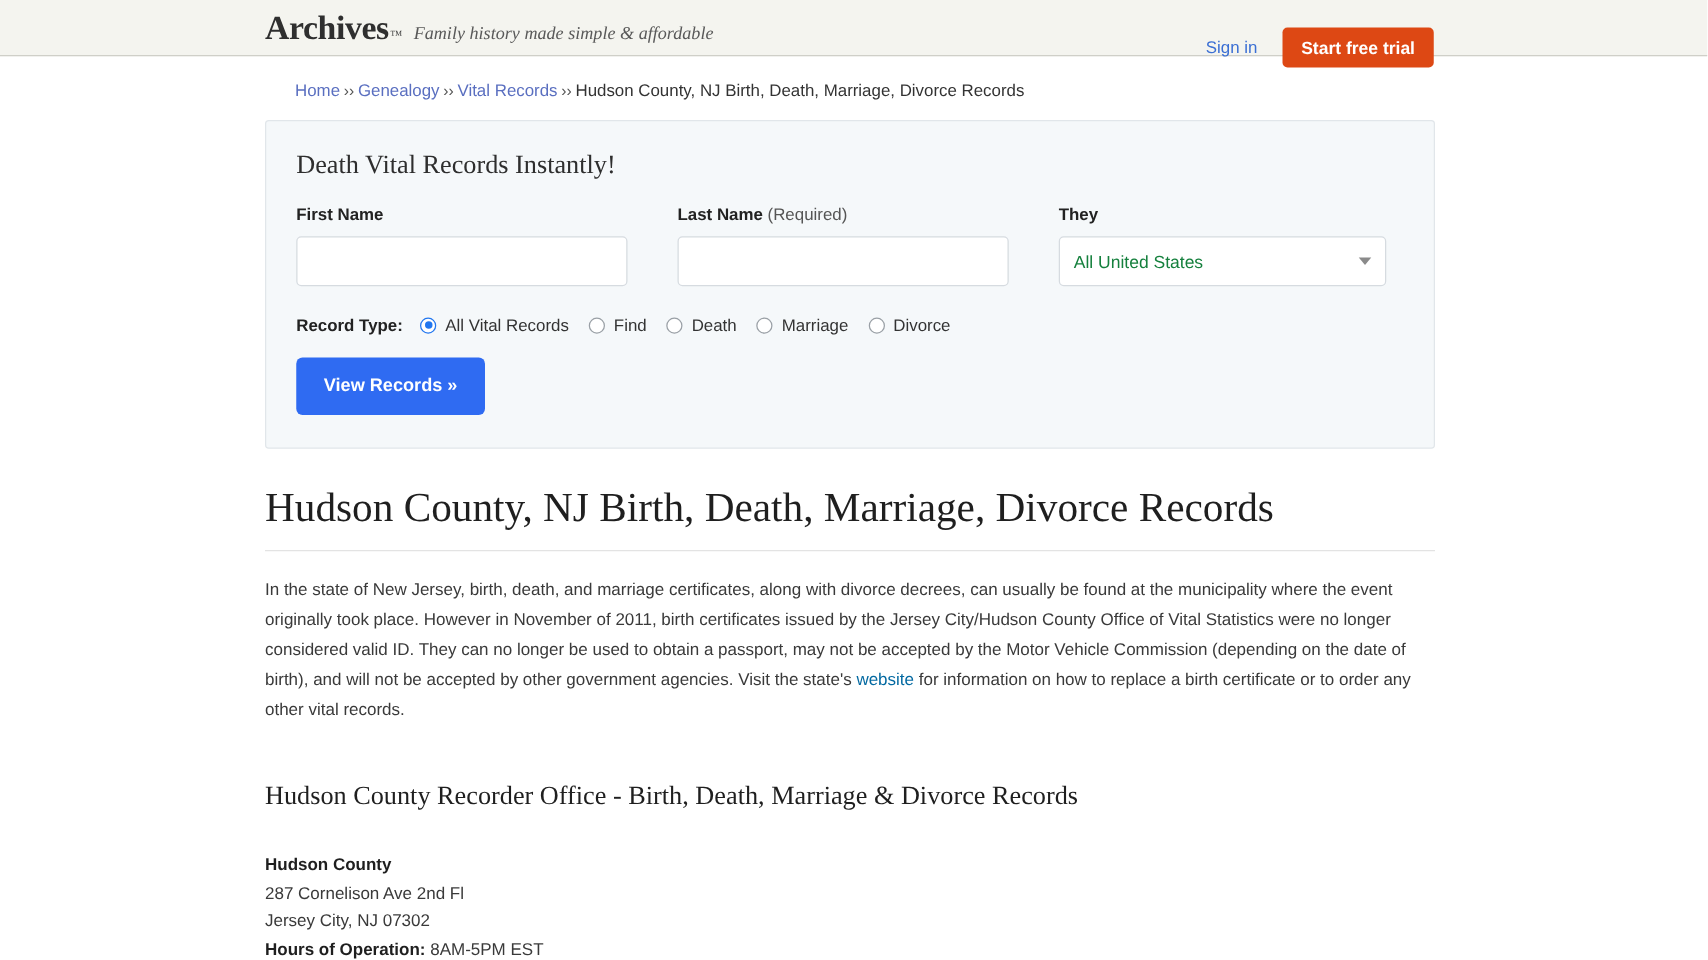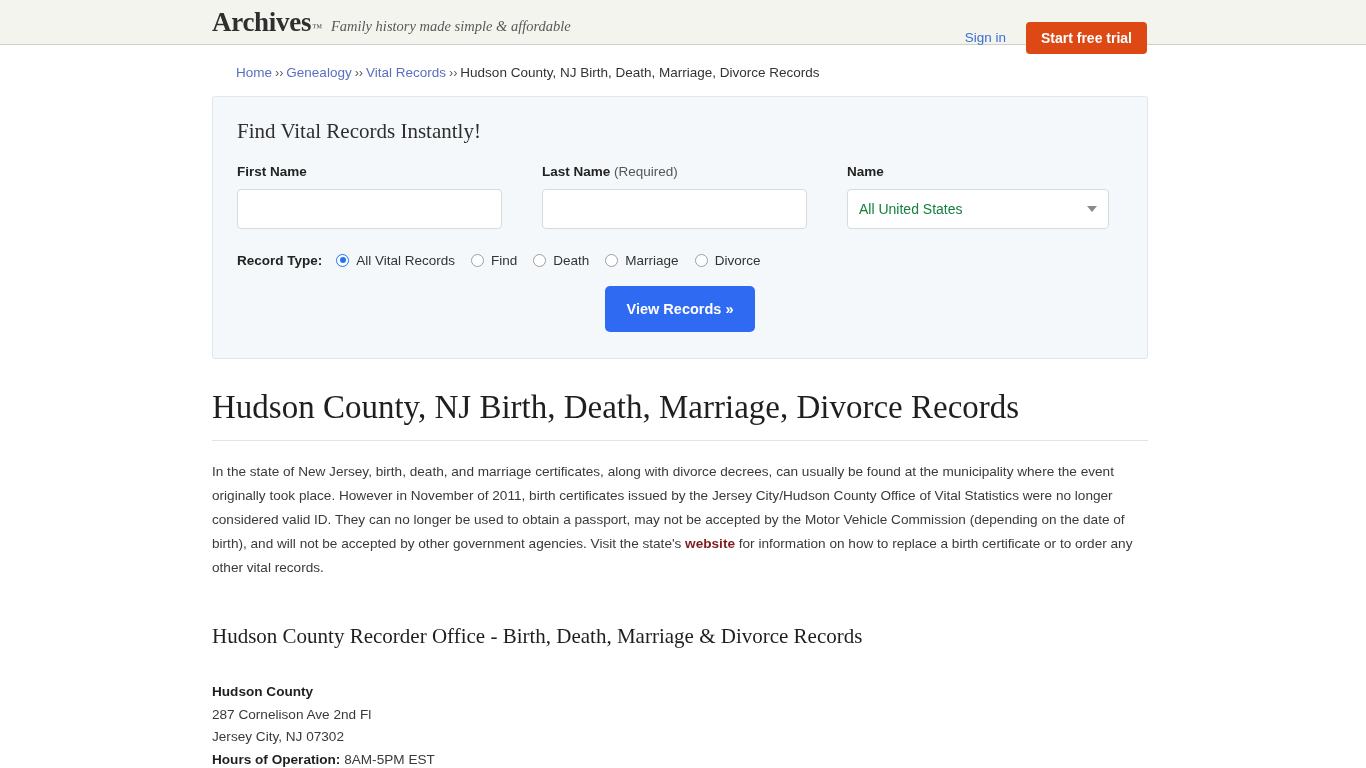--- a/index.html
+++ b/index.html
@@ -224,21 +224,21 @@
     left: 2.5px; top: 2.5px;
     width: 6px; height: 6px;
     border-radius: 50%;
     background: #2176ef;
   }
   .radio-label { color: #333333; }
 
   
   .submit-row {
     display: flex;
-    justify-content: center;
+    justify-content: flex-start;
     margin-top: 18px;
   }
   .view-records-btn {
     background: #2f6bf2;
     color: #ffffff;
     border: none;
     border-radius: 5px;
     font-size: 14.5px;
     font-weight: 600;
     padding: 0 22px;
@@ -261,24 +261,23 @@
     white-space: nowrap;
   }
   .body-text {
     font-size: 13.6px;
     line-height: 24px;
     color: #3a3a3a;
     margin: 19px 0 0 0;
     width: 936px;
   }
   .body-text a {
-    color: #7f1d1d;
+    color: #0369a1;
     text-decoration: none;
     cursor: pointer;
-    font-weight: bold;
   }
   .section-heading {
     font-family: "Liberation Serif", serif;
     font-size: 21px;
     font-weight: 400;
     color: #1f1f1f;
     margin: 44px 0 0 0;
   }
   .address-block {
     margin-top: 32px;
@@ -305,35 +304,35 @@
   </div>
 </div>
 
 <div class="content-wrap">
 
   <div class="breadcrumb">
     <a>Home</a><span class="bc-sep">››</span><a>Genealogy</a><span class="bc-sep">››</span><a>Vital Records</a><span class="bc-sep">››</span><span class="bc-current">Hudson County, NJ Birth, Death, Marriage, Divorce Records</span>
   </div>
 
   <div class="search-panel">
-    <h2 class="panel-title">Find Vital Records Instantly!</h2>
+    <h2 class="panel-title">Death Vital Records Instantly!</h2>
 
     <div class="field-row">
       <div class="field">
         <label class="field-label">First Name</label>
         <input class="text-input" type="text" value="" style="">
       </div>
 
       <div class="field">
         <label class="field-label"><span>Last Name</span> <span class="label-opt">(Required)</span></label>
         <input class="text-input" type="text" value="" style="">
       </div>
 
       <div class="field state-field">
-        <label class="field-label">Name</label>
+        <label class="field-label">They</label>
         <div class="select-wrap">
           <div class="select-box">
             <span>All United States</span>
           </div>
           <span class="select-caret"></span>
         </div>
       </div>
     </div>
 
     <div class="radio-row">

